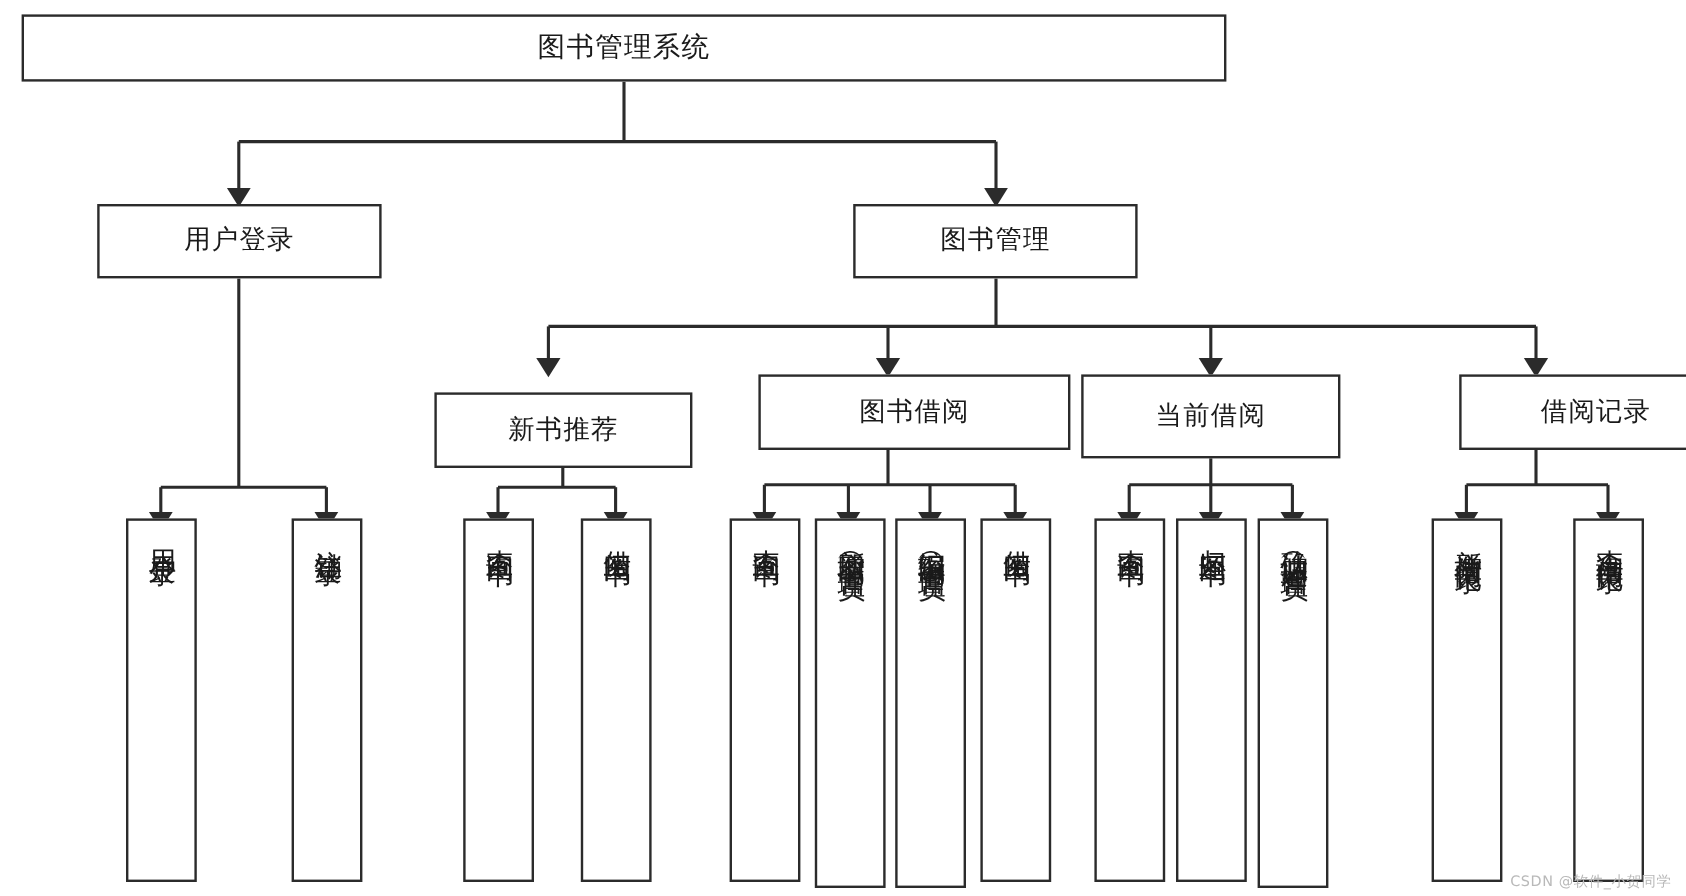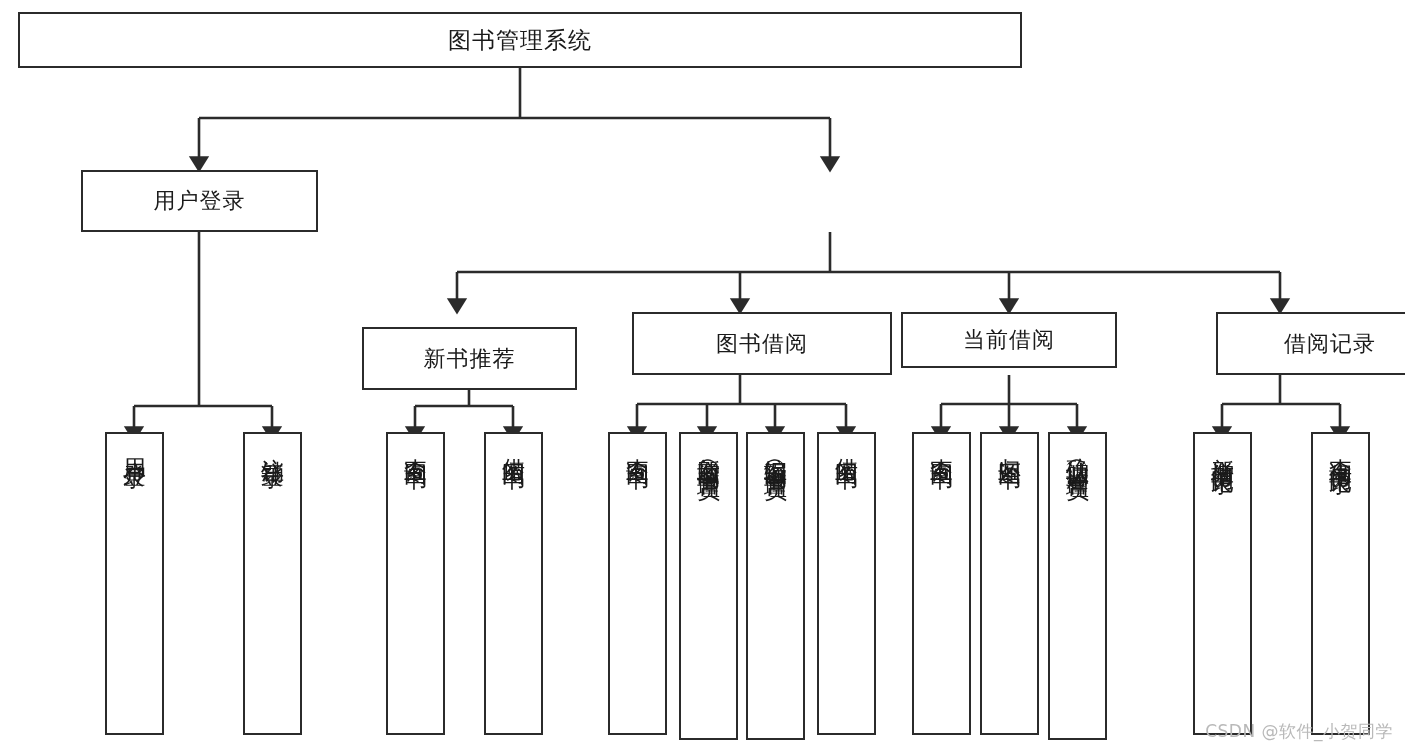--- a/index.html
+++ b/index.html
@@ -53,21 +53,21 @@
     position:absolute;
     left:0;top:0;
     width:1405px;height:747px;
     pointer-events:none;
   }
   
   #watermark{
     position:absolute;
     right:12px;
     bottom:4px;
-    font-size:17px;
+    font-size:12px;
     color:#b9b9b9;
     white-space:nowrap;
     letter-spacing:0.5px;
   }
 </style>
 </head>
 <body>
 
 <div id="canvas">
 
@@ -123,30 +123,33 @@
   </svg>
 
   <div class="node h root" style="left:18px;top:12px;width:1004px;height:56px;">
     <span class="label">图书管理系统</span>
   </div>
 
   <div class="node h" style="left:81px;top:170px;width:237px;height:62px;">
     <span class="label">用户登录</span>
   </div>
 
+  <div class="node h" style="left:711px;top:170px;width:237px;height:62px;">
+    <span class="label">图书管理</span>
+  </div>
 
   <div class="node h" style="left:362px;top:312px;width:215px;height:63px;margin-top:15px;">
     <span class="label">新书推荐</span>
   </div>
 
   <div class="node h" style="left:632px;top:312px;width:260px;height:63px;">
     <span class="label">图书借阅</span>
   </div>
 
-  <div class="node h" style="left:901px;top:312px;width:216px;height:56px;">
+  <div class="node h" style="left:901px;top:312px;width:216px;height:70px;">
     <span class="label">当前借阅</span>
   </div>
 
   <div class="node h" style="left:1216px;top:312px;width:228px;height:63px;">
     <span class="label">借阅记录</span>
   </div>
 
   <div class="node v" style="left:105px;top:432px;width:59px;height:303px;">
     <span class="label">用户登录</span>
   </div>

